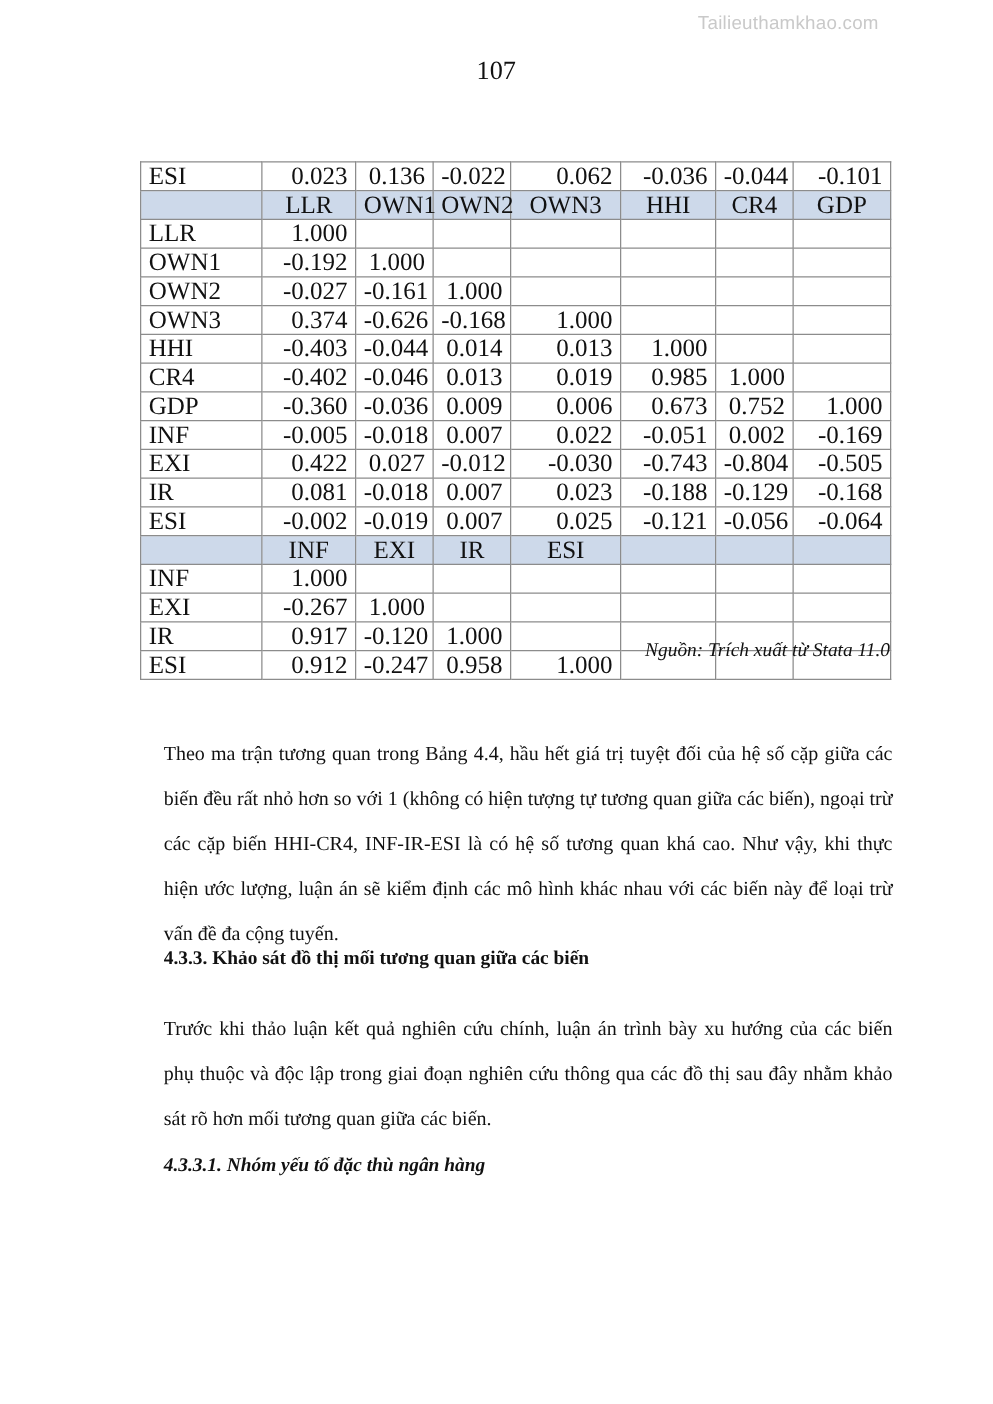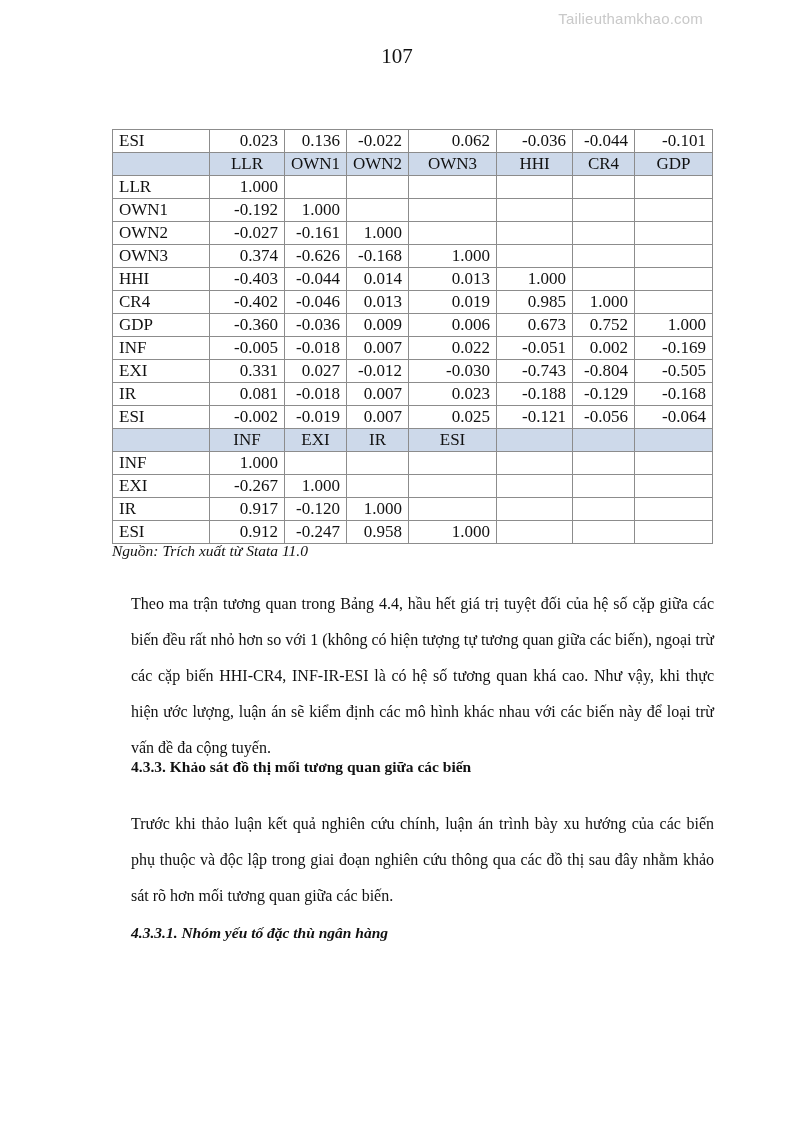--- a/index.html
+++ b/index.html
@@ -48,21 +48,21 @@
   .table-wrap {
     position: absolute;
     left: 112px;
     top: 129px;
     width: 600px;
   }
   table.corr {
     border-collapse: collapse;
     width: 600px;
     table-layout: fixed;
-    font-size: 17px;
+    font-size: 20px;
   }
   table.corr td {
     border: 1px solid #8c8c8c;
     height: 21px;
     padding: 0 6px 1px 6px;
     line-height: 20px;
     white-space: nowrap;
     background: #ffffff;
   }
   td.lbl {
@@ -90,22 +90,23 @@
   col.c3 { width: 62px; }
   col.c4 { width: 88px; }
   col.c5 { width: 76px; }
   col.c6 { width: 62px; }
   col.c7 { width: 78px; }
 
   
   .source-note {
     position: absolute;
     left: 112px;
-    top: 542px;
+    top: 512px;
     width: 600px;
+    text-align: right;
     font-style: italic;
     font-size: 15.5px;
   }
 
   
   .body-block {
     position: absolute;
     left: 131px;
     width: 583px;
     font-size: 16px;
@@ -249,21 +250,21 @@
             <td class="num">-0.005</td>
             <td class="num">-0.018</td>
             <td class="num">0.007</td>
             <td class="num">0.022</td>
             <td class="num">-0.051</td>
             <td class="num">0.002</td>
             <td class="num">-0.169</td>
           </tr>
           <tr>
             <td class="lbl shade">EXI</td>
-            <td class="num">0.331</td>
+            <td class="num">0.422</td>
             <td class="num">0.027</td>
             <td class="num">-0.012</td>
             <td class="num">-0.030</td>
             <td class="num">-0.743</td>
             <td class="num">-0.804</td>
             <td class="num">-0.505</td>
           </tr>
           <tr>
             <td class="lbl shade">IR</td>
             <td class="num">0.081</td>

